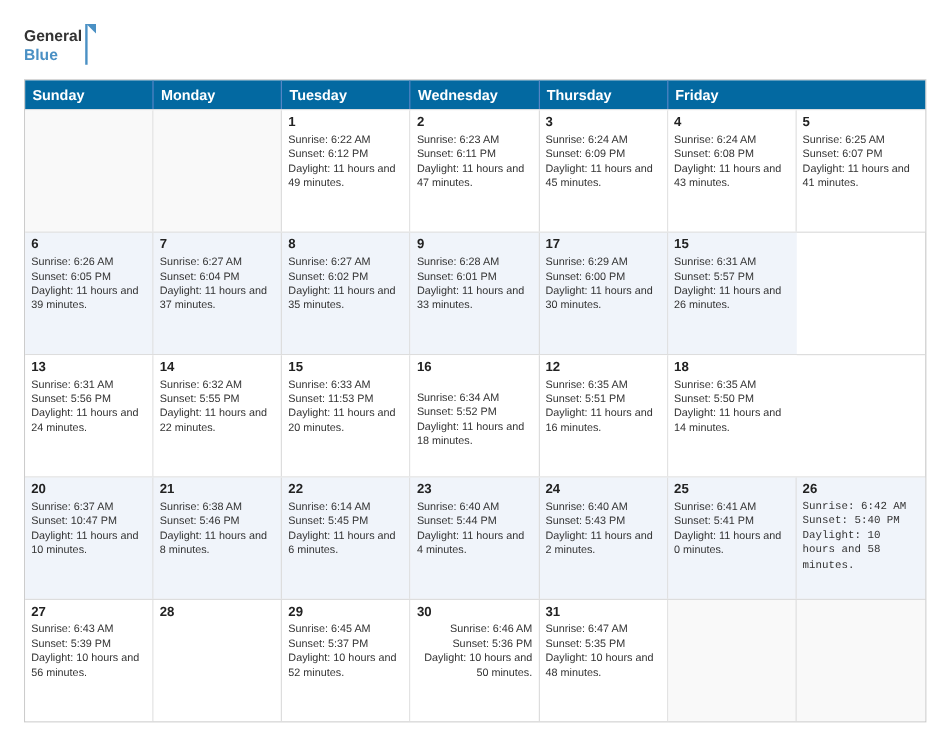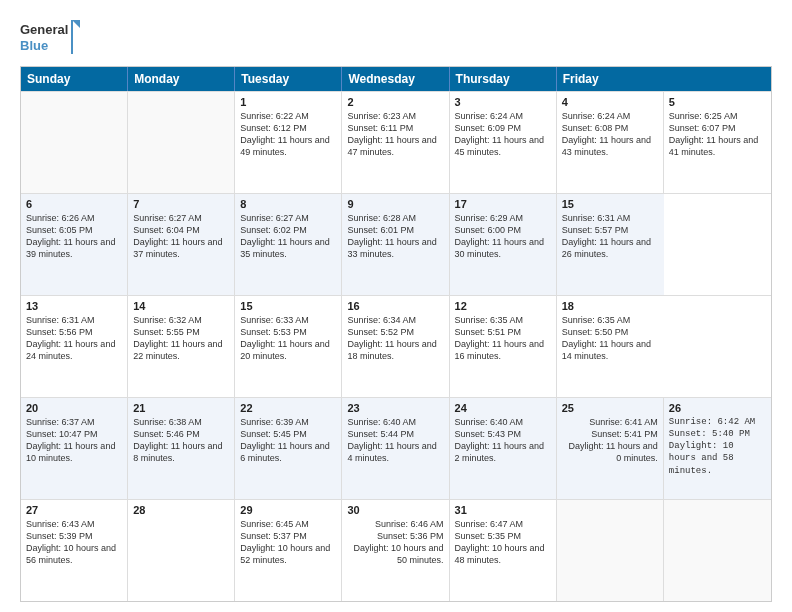--- a/index.html
+++ b/index.html
@@ -207,26 +207,26 @@
           </div>
           <div class="cal-cell">
             <div class="day-num">14</div>
             <div class="cell-text" style="white-space: pre-line;">Sunrise: 6:32 AM
 Sunset: 5:55 PM
 Daylight: 11 hours and 22 minutes.</div>
           </div>
           <div class="cal-cell">
             <div class="day-num">15</div>
             <div class="cell-text" style="white-space: pre-line;">Sunrise: 6:33 AM
-Sunset: 5:53 PM
+Sunset: 11:53 PM
 Daylight: 11 hours and 20 minutes.</div>
           </div>
           <div class="cal-cell">
             <div class="day-num">16</div>
-            <div class="cell-text" style="white-space: pre-line;">Sunrise: 6:34 AM
+            <div class="cell-text" style="white-space: pre-line; margin-top: 11px;">Sunrise: 6:34 AM
 Sunset: 5:52 PM
 Daylight: 11 hours and 18 minutes.</div>
           </div>
           <div class="cal-cell">
             <div class="day-num">12</div>
             <div class="cell-text" style="white-space: pre-line;">Sunrise: 6:35 AM
 Sunset: 5:51 PM
 Daylight: 11 hours and 16 minutes.</div>
           </div>
           <div class="cal-cell">
@@ -244,39 +244,39 @@
 Daylight: 11 hours and 10 minutes.</div>
           </div>
           <div class="cal-cell">
             <div class="day-num">21</div>
             <div class="cell-text" style="white-space: pre-line;">Sunrise: 6:38 AM
 Sunset: 5:46 PM
 Daylight: 11 hours and 8 minutes.</div>
           </div>
           <div class="cal-cell">
             <div class="day-num">22</div>
-            <div class="cell-text" style="white-space: pre-line;">Sunrise: 6:39 AM
+            <div class="cell-text" style="white-space: pre-line;">Sunrise: 6:14 AM
 Sunset: 5:45 PM
 Daylight: 11 hours and 6 minutes.</div>
           </div>
           <div class="cal-cell">
             <div class="day-num">23</div>
             <div class="cell-text" style="white-space: pre-line;">Sunrise: 6:40 AM
 Sunset: 5:44 PM
 Daylight: 11 hours and 4 minutes.</div>
           </div>
           <div class="cal-cell">
             <div class="day-num">24</div>
             <div class="cell-text" style="white-space: pre-line;">Sunrise: 6:40 AM
 Sunset: 5:43 PM
 Daylight: 11 hours and 2 minutes.</div>
           </div>
           <div class="cal-cell">
             <div class="day-num">25</div>
-            <div class="cell-text" style="white-space: pre-line; text-align: right;">Sunrise: 6:41 AM
+            <div class="cell-text" style="white-space: pre-line;">Sunrise: 6:41 AM
 Sunset: 5:41 PM
 Daylight: 11 hours and 0 minutes.</div>
           </div>
           <div class="cal-cell">
             <div class="day-num">26</div>
             <div class="cell-text" style="white-space: pre-line; font-family: Liberation Mono, monospace;">Sunrise: 6:42 AM
 Sunset: 5:40 PM
 Daylight: 10 hours and 58 minutes.</div>
           </div>
         </div>

